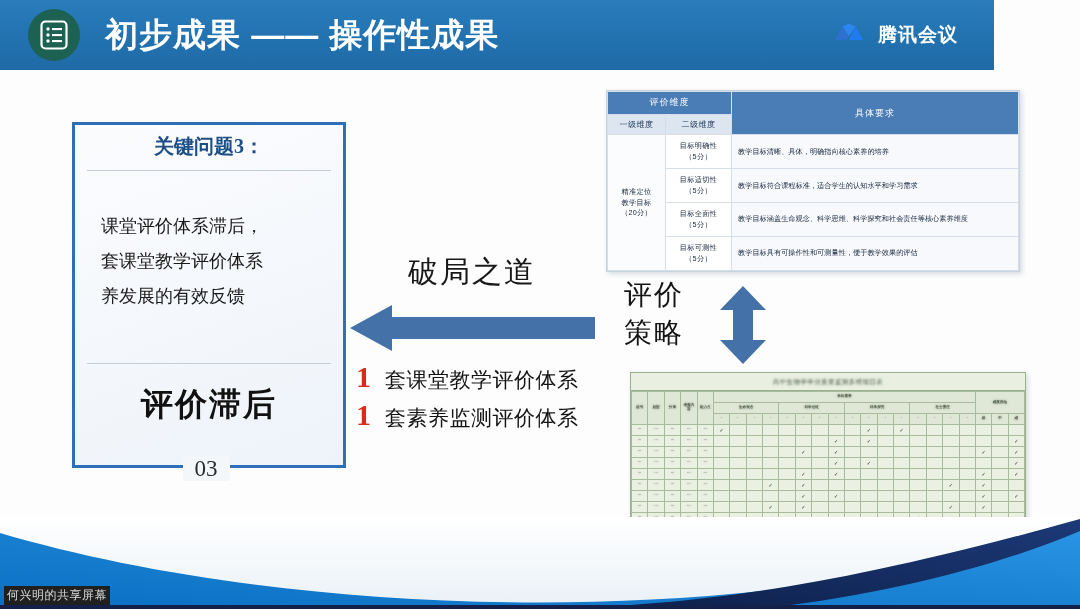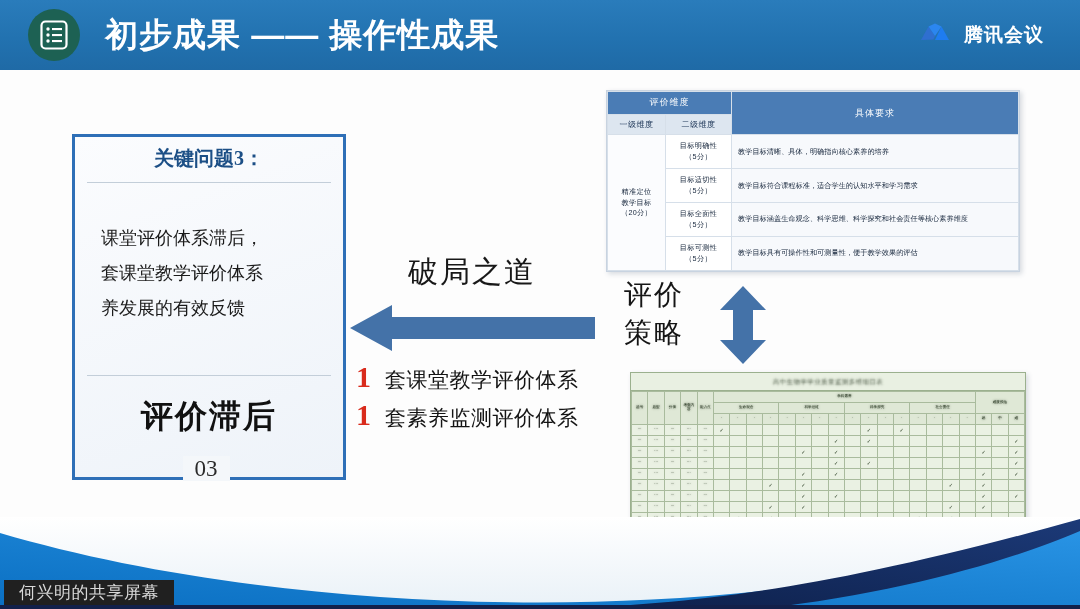--- a/index.html
+++ b/index.html
@@ -5,39 +5,39 @@
   html,body{margin:0;padding:0;}
   body{
     width:1080px;height:609px;overflow:hidden;
     background:#ffffff;
     font-family:"Liberation Sans","DejaVu Sans",sans-serif;
     position:relative;
   }
   #stage{position:absolute;inset:0;width:1080px;height:609px;overflow:hidden;background:#fdfdfd;}
 
   
-  .header{position:absolute;left:0;top:0;width:1080px;height:70px;background:#2272b0;overflow:hidden;}
+  .header{position:absolute;left:0;top:0;width:994px;height:70px;background:#2272b0;overflow:hidden;}
   .header .hdr-sheen{position:absolute;left:0;top:0;width:1080px;height:70px;
         background:linear-gradient(180deg,#2a7cbb 0%,#2272b0 55%,#1f6aa6 100%);}
   .hdr-icon{position:absolute;left:28px;top:9px;width:52px;height:52px;border-radius:50%;
         background:#1d6153;display:flex;align-items:center;justify-content:center;}
   .hdr-icon svg{display:block;}
   .hdr-title{position:absolute;left:105px;top:11px;height:48px;line-height:48px;
         color:#ffffff;font-size:33px;font-weight:bold;letter-spacing:1px;white-space:nowrap;}
   .brand{position:absolute;right:36px;top:22px;height:28px;display:flex;gap:14px;}
   .brand-mark{width:30px;height:20px;position:relative;}
   .brand-text{color:#ffffff;font-size:19px;font-weight:bold;letter-spacing:1px;white-space:nowrap;}
 
   
   .footer-deco{position:absolute;left:0;bottom:0;width:1080px;height:92px;overflow:hidden;}
   .watermark{position:absolute;left:4px;bottom:4px;color:#d8d8d8;background:#202020;
-        font-size:17px;padding:1px 15px;letter-spacing:0.5px;white-space:nowrap;z-index:6;}
+        font-size:12px;padding:1px 3px;letter-spacing:0.5px;white-space:nowrap;z-index:6;}
 
   
-  .kq-card{position:absolute;left:72px;top:134px;width:268px;height:340px;
+  .kq-card{position:absolute;left:72px;top:122px;width:268px;height:340px;
         border:3px solid #2e6fb7;background:linear-gradient(160deg,#fbfcfe 0%,#eef3f9 100%);}
   .kq-title{position:absolute;left:0;top:8px;width:268px;text-align:center;
         color:#1c4f86;font-size:20px;font-weight:bold;font-family:"Liberation Serif","DejaVu Serif",serif;}
   .kq-rule{position:absolute;left:12px;top:45px;width:244px;height:1px;background:#c3ced9;}
   .kq-body{position:absolute;left:26px;top:84px;width:224px;color:#1a1a1a;
         font-size:18px;line-height:35px;font-family:"Liberation Serif","DejaVu Serif",serif;}
   .kq-rule2{position:absolute;left:12px;top:238px;width:244px;height:1px;background:#c3ced9;}
   .kq-big{position:absolute;left:0;top:258px;width:268px;text-align:center;color:#111;
         font-size:32px;font-weight:bold;font-family:"Liberation Serif","DejaVu Serif",serif;letter-spacing:2px;}
   .kq-num{position:absolute;left:0;top:322px;width:268px;text-align:center;font-size:23px;color:#2a2a2a;

